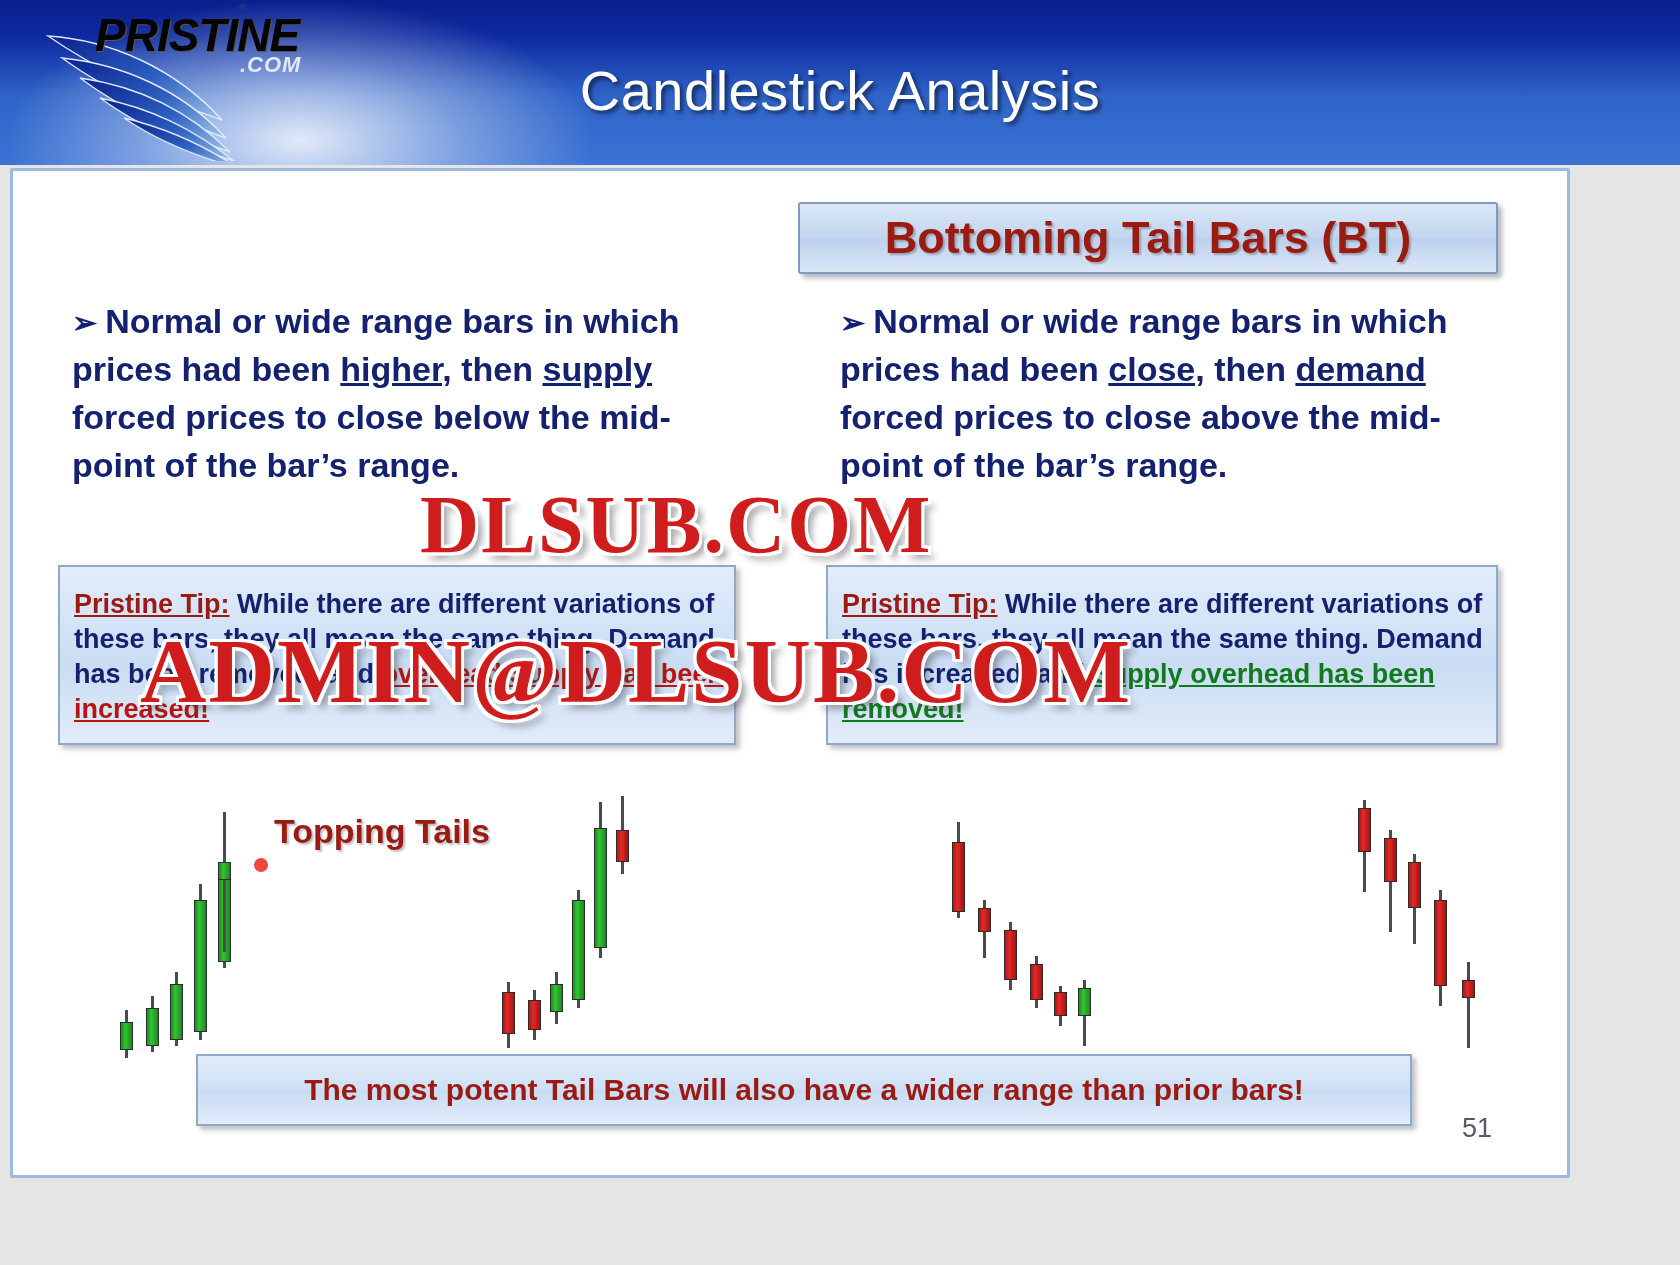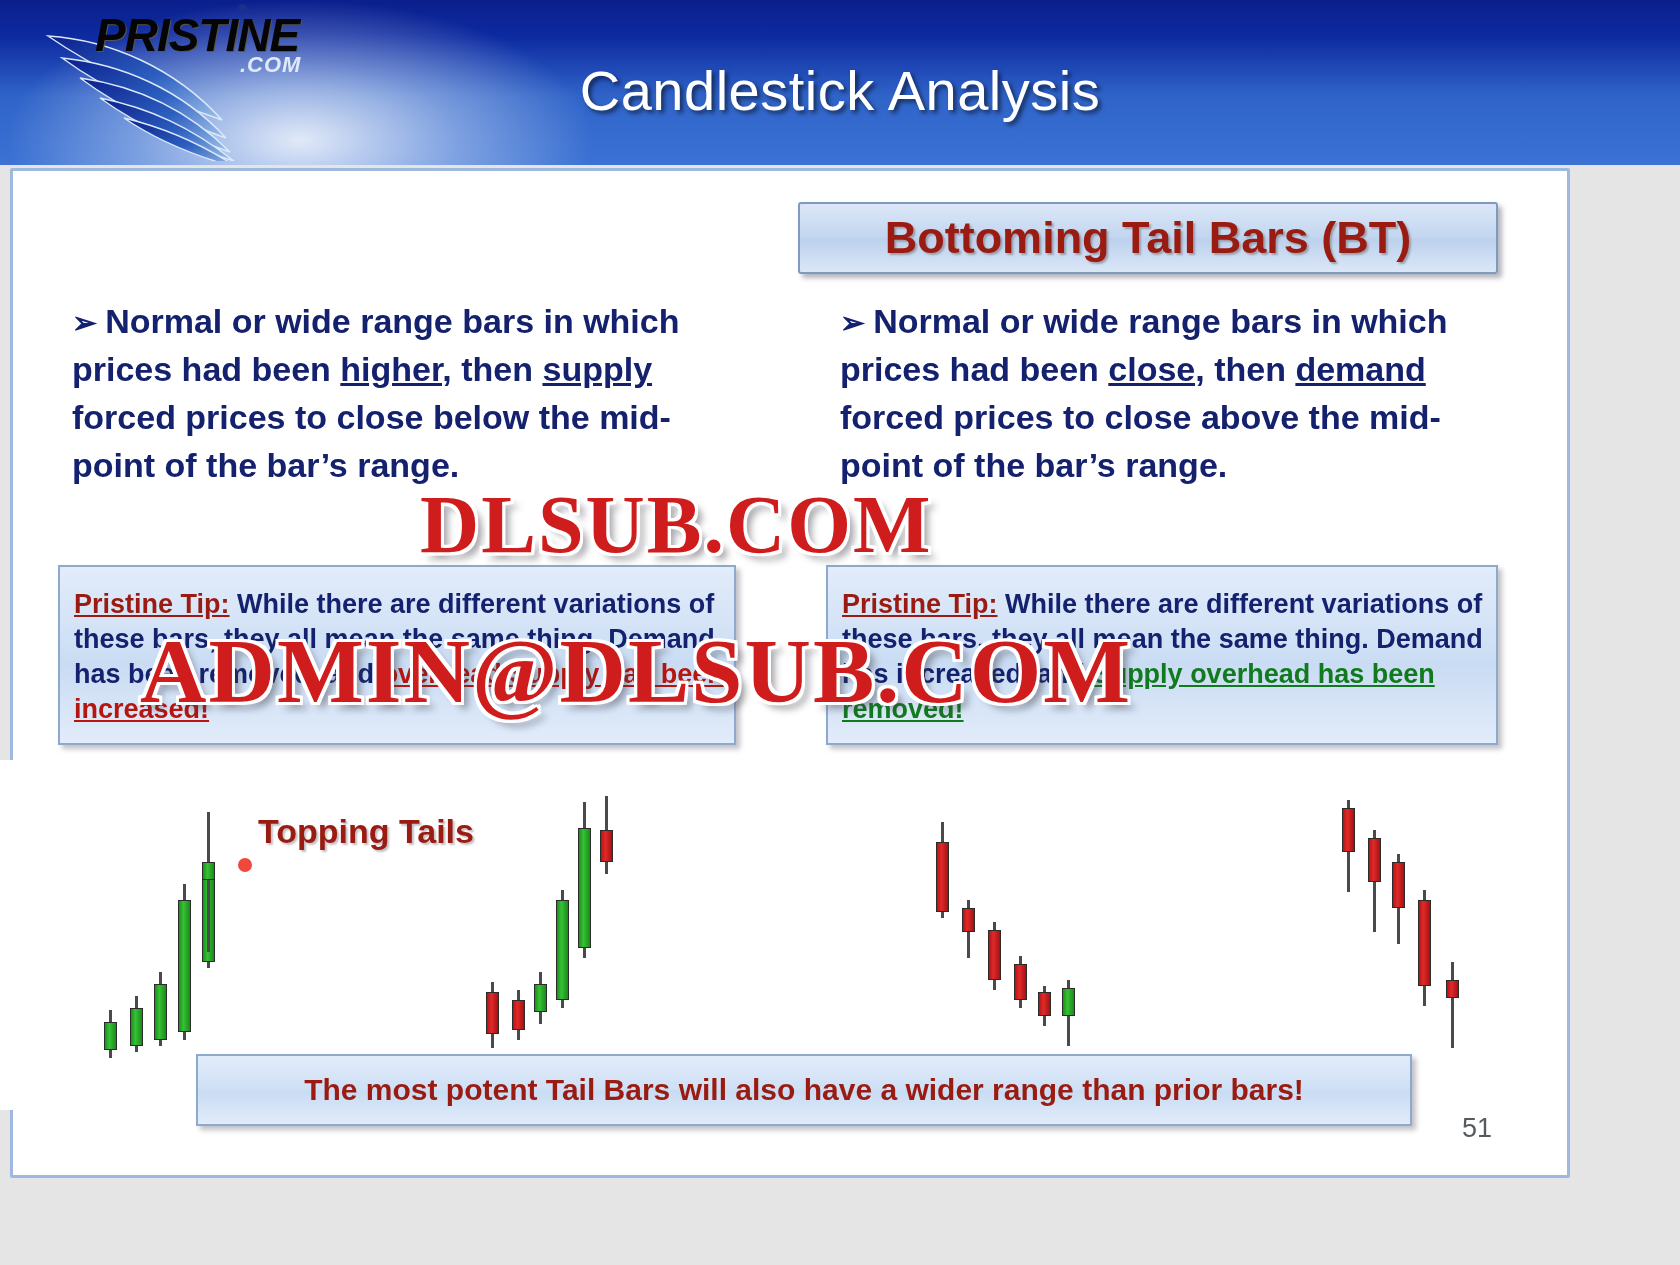--- a/index.html
+++ b/index.html
@@ -113,21 +113,21 @@
     color: #14216e;
   }
   #tip-left  { left: 58px;  top: 565px; width: 678px; height: 180px; }
   #tip-right { left: 826px; top: 565px; width: 672px; height: 180px; }
   .tip-label { color: #9a1b11; text-decoration: underline; }
   .tip-green { color: #117a1e; text-decoration: underline; }
   .tip-red   { color: #b61510; text-decoration: underline; }
 
   
   #chart-area {
-    position: absolute; left: 0; top: 760px;
+    position: absolute; left: 16px; top: 760px;
     width: 1528px; height: 350px;
     background: #ffffff;
   }
   .chart-label {
     position: absolute;
     font-size: 34px; font-weight: bold;
     color: #9a1b11;
     text-shadow: 2px 2px 2px rgba(150,150,160,0.6);
     white-space: nowrap;
   }

